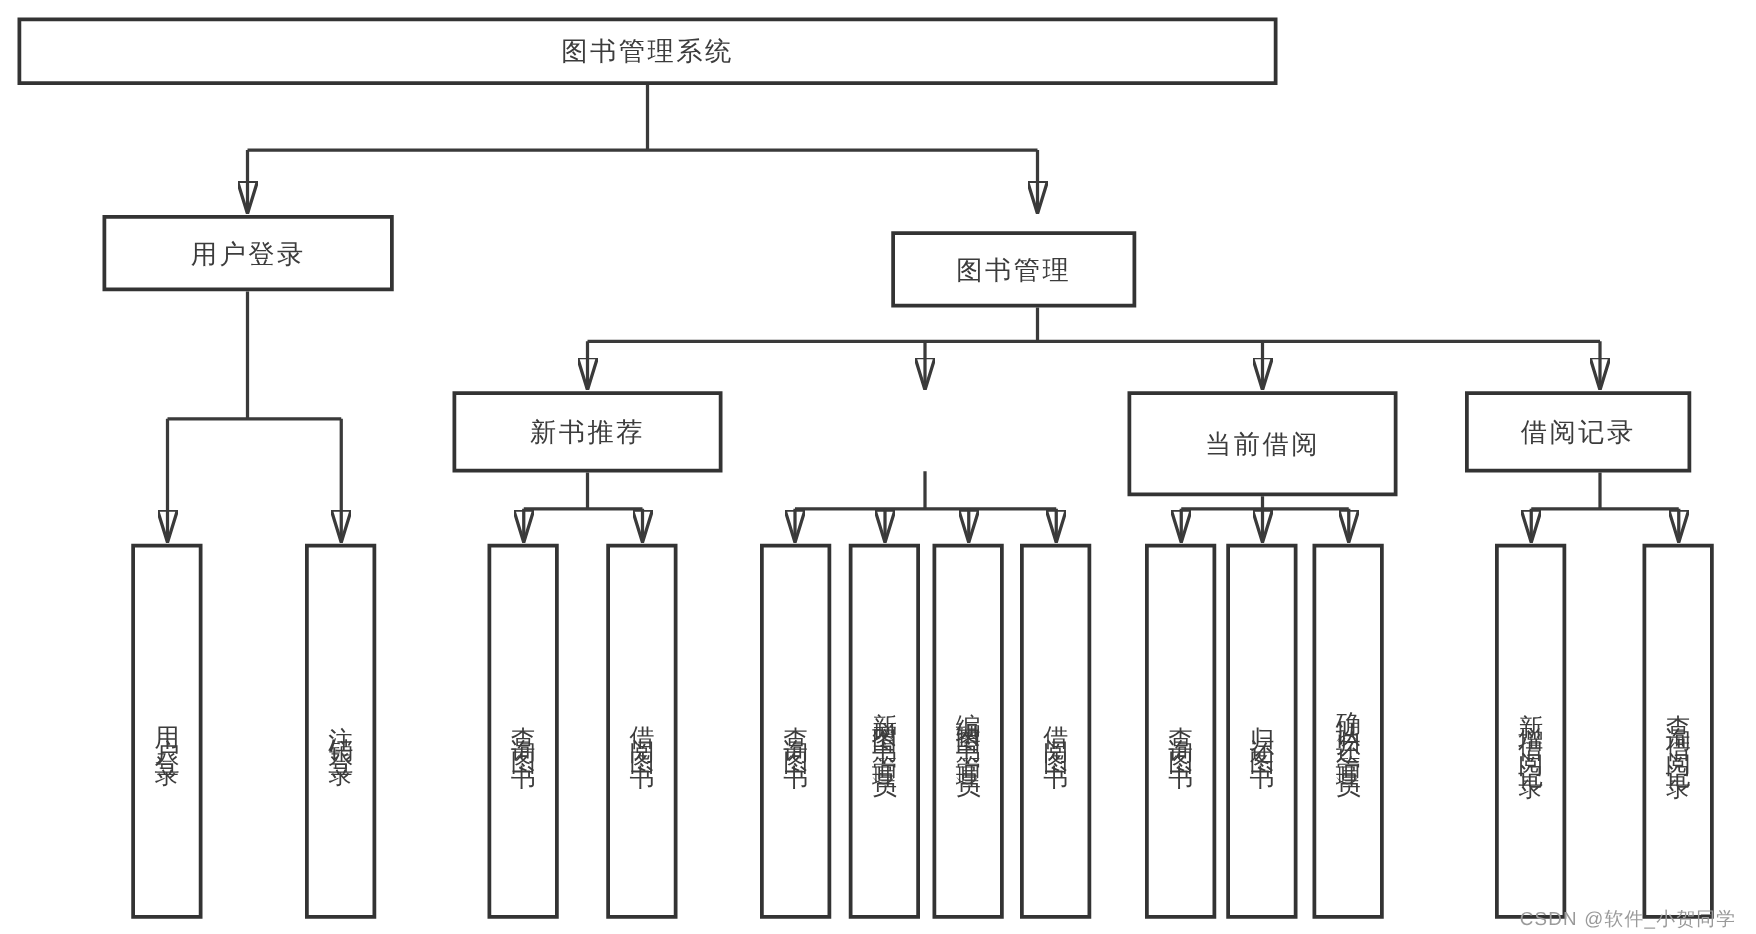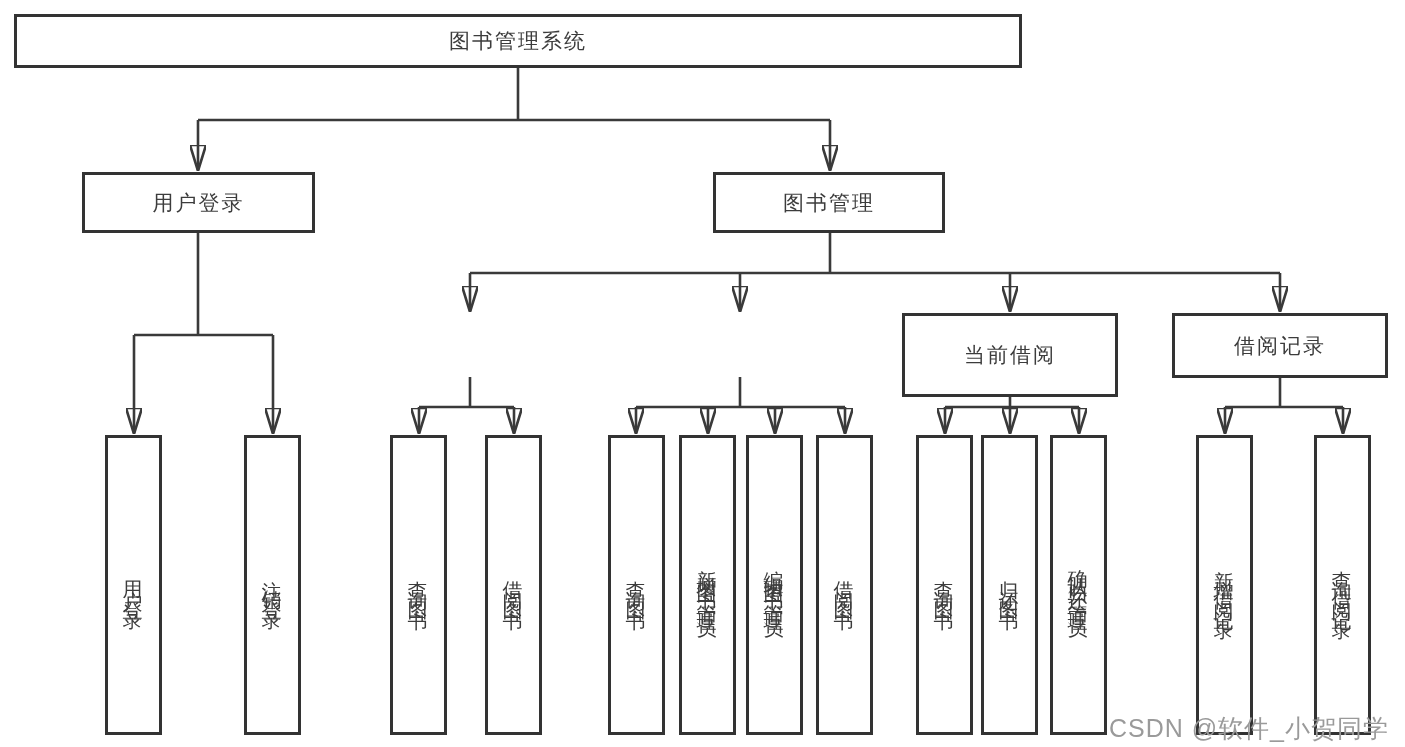--- a/index.html
+++ b/index.html
@@ -49,21 +49,21 @@
     font-size: 20px;
     letter-spacing: 10px;
     color: #3c3c3c;
     white-space: nowrap;
   }
   .leaf .v.long { letter-spacing: 7px; }
   .watermark {
     position: absolute;
     right: 16px;
     bottom: 2px;
-    font-size: 25px;
+    font-size: 15px;
     color: #9a9a9a;
     letter-spacing: 1px;
     z-index: 5;
     white-space: nowrap;
   }
 </style>
 </head>
 <body>
 
 <div class="canvas">
@@ -104,28 +104,31 @@
     <path d="M1343 407 V433" marker-end="url(#arw)"></path>
   </svg>
 
   <div class="box lvl" style="left:14px;top:14px;width:1008px;height:54px">
     <span class="lbl">图书管理系统</span>
   </div>
 
   <div class="box lvl" style="left:82px;top:172px;width:233px;height:61px">
     <span class="lbl">用户登录</span>
   </div>
-  <div class="box lvl" style="left:713px;top:172px;width:232px;height:61px">
+  <div class="box lvl" style="left:713px;top:185px;width:196px;height:61px">
     <span class="lbl">图书管理</span>
   </div>
 
+  <div class="box lvl" style="left:362px;top:313px;width:216px;height:65px">
+    <span class="lbl">新书推荐</span>
+  </div>
   <div class="box lvl" style="left:902px;top:313px;width:216px;height:84px">
     <span class="lbl">当前借阅</span>
   </div>
-  <div class="box lvl" style="left:1172px;top:313px;width:216px;height:65px">
+  <div class="box lvl" style="left:1172px;top:313px;width:181px;height:65px">
     <span class="lbl">借阅记录</span>
   </div>
 
   <div class="box leaf" style="left:105px">
     <span class="v">用户登录</span>
   </div>
   <div class="box leaf" style="left:244px">
     <span class="v">注销登录</span>
   </div>
 

